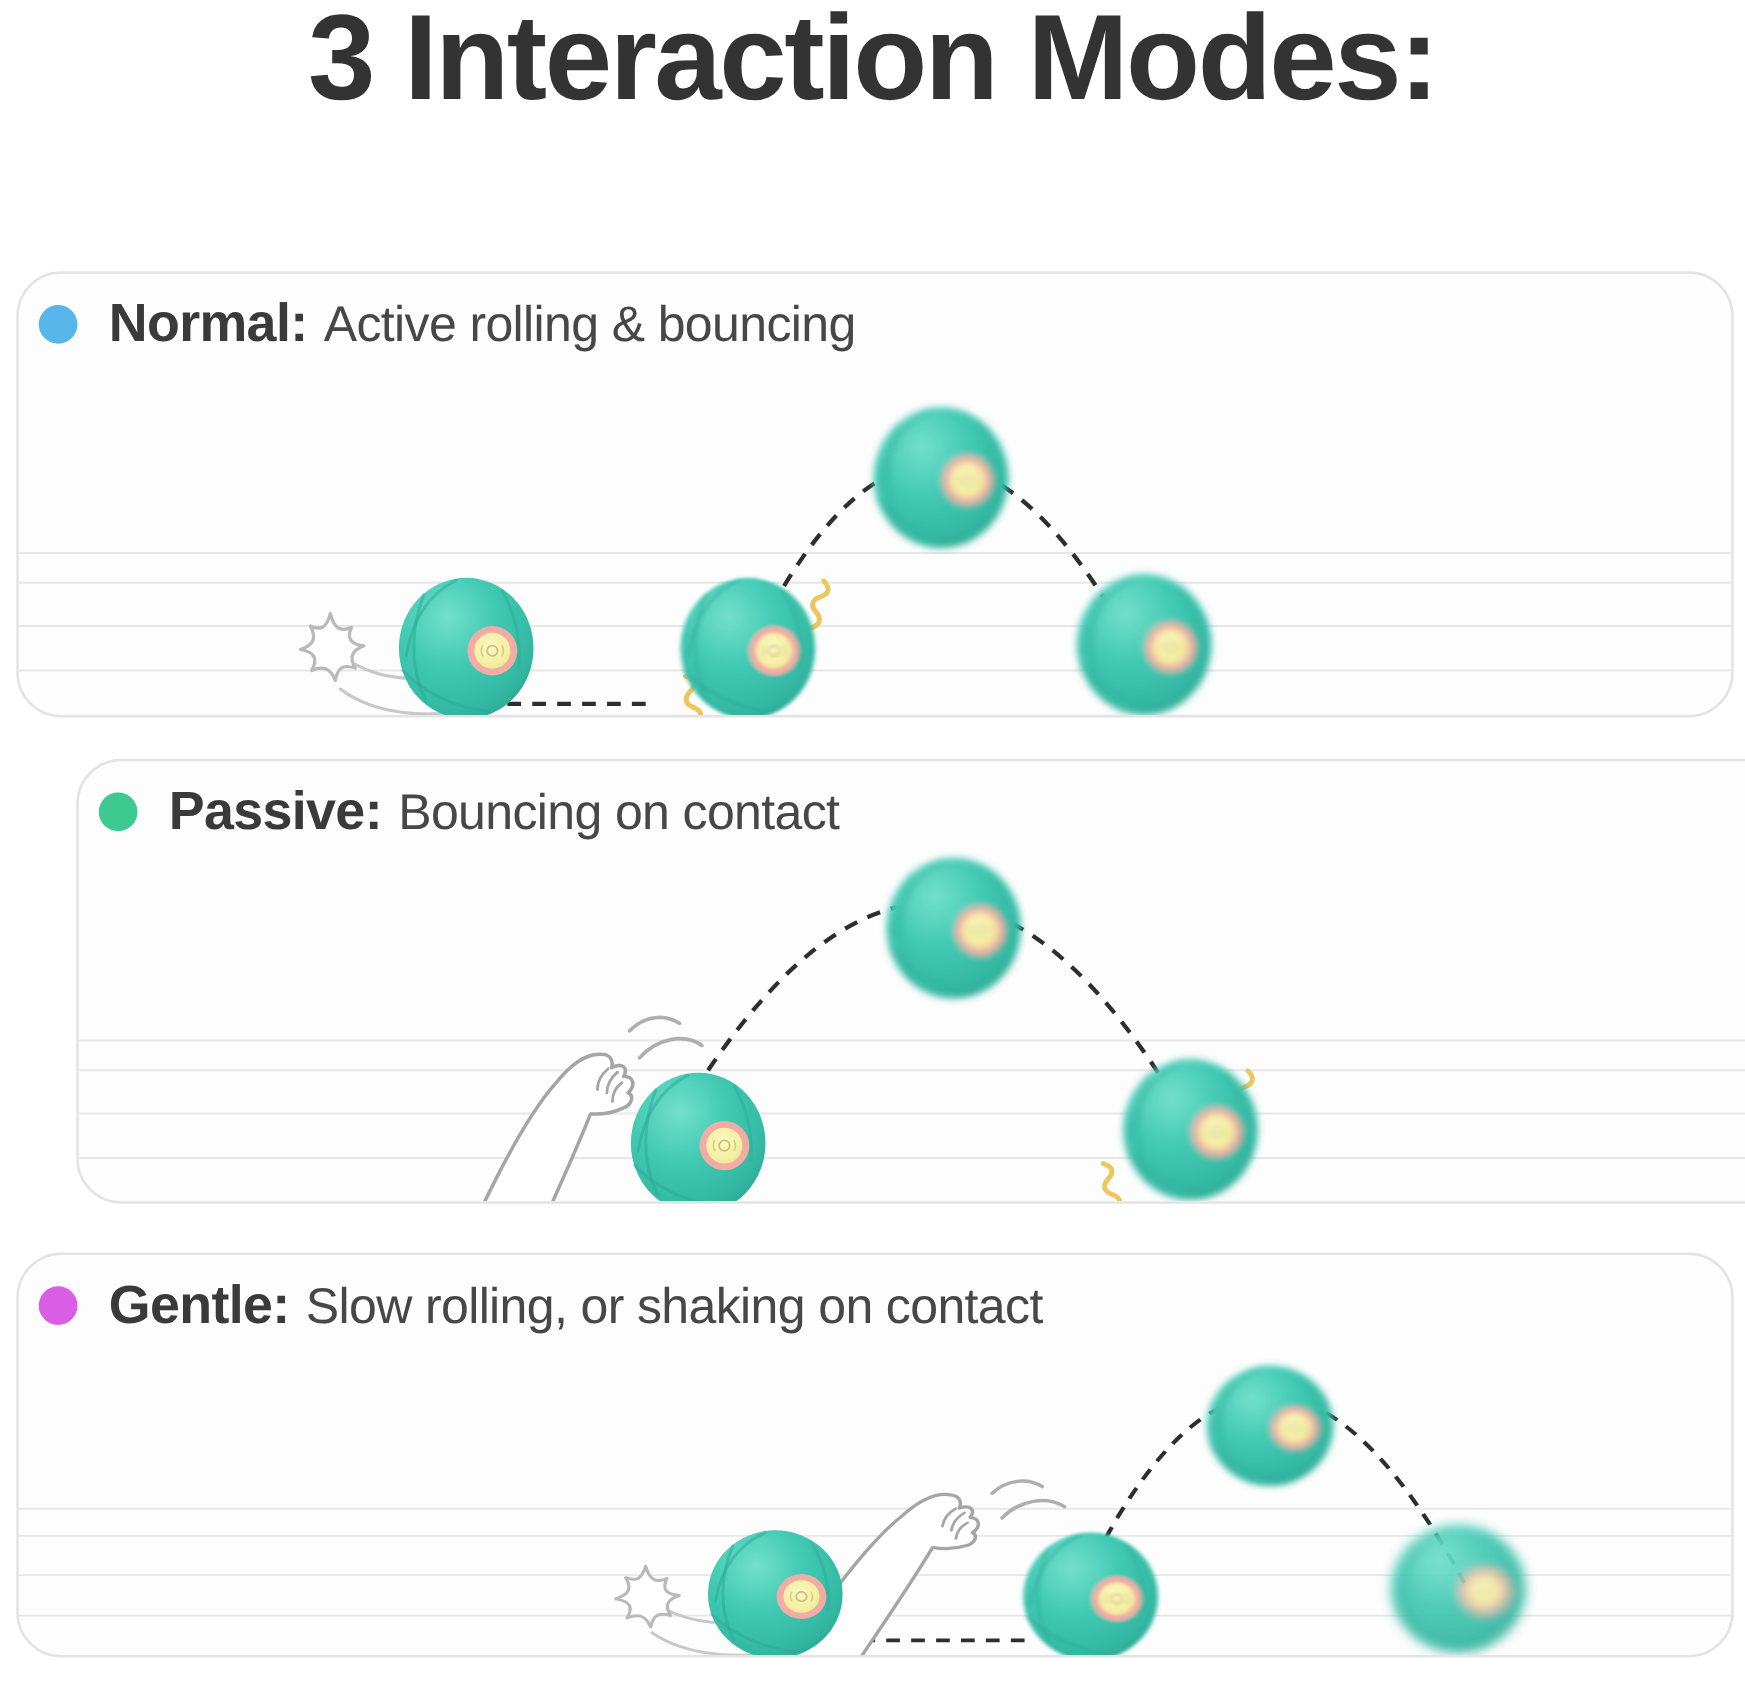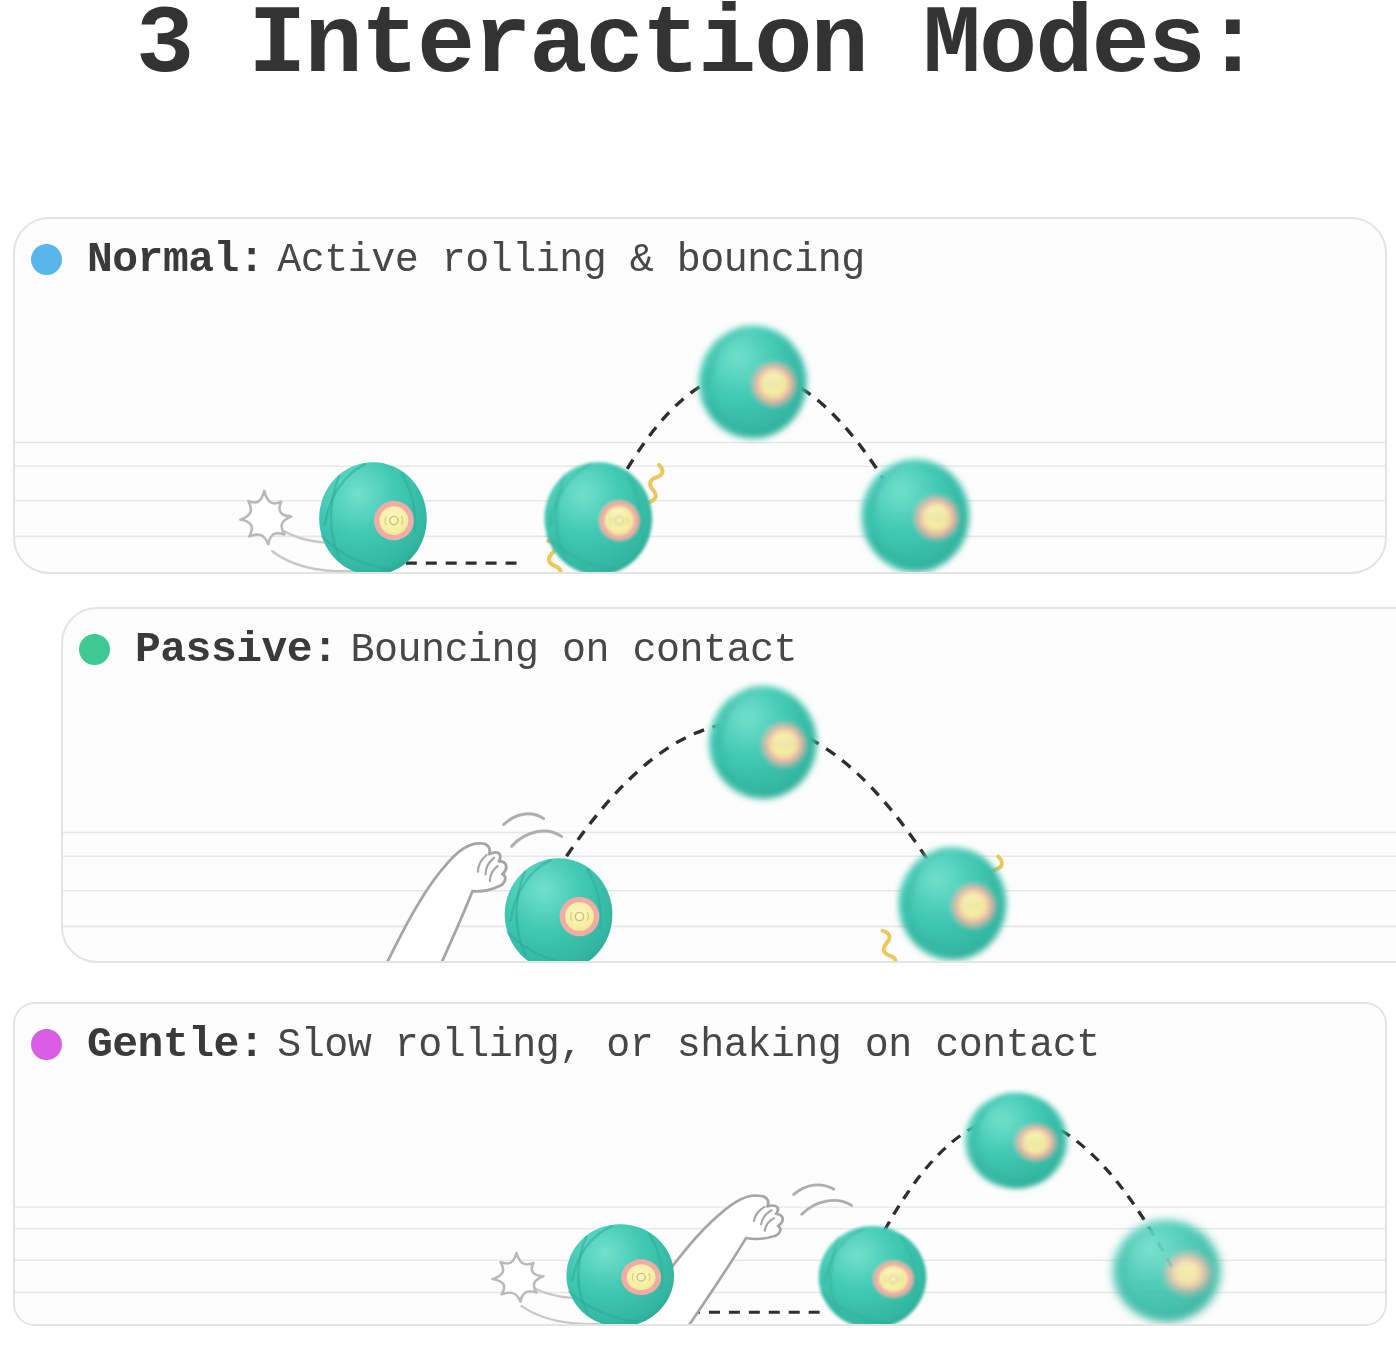--- a/index.html
+++ b/index.html
@@ -1,32 +1,32 @@
 <!DOCTYPE html>
 <html style="--title-text: #333333; --mode-name-text: #3a3a3a; --mode-desc-text: #474747; --panel-border: #e3e3e3; --panel-bg: #fdfdfd; --floor-line: #e7e7e7; --trajectory-dash: #2e2e2e; --ball-teal: #3fc8b2; --ball-teal-dark: #2aa18d; --ball-ring-pink: #f1aca6; --ball-center-yellow: #f4efa0; --zigzag-yellow: #edc75d; --sketch-gray: #ababab;"><head>
 <meta charset="utf-8">
 <style>
   html,body{margin:0;padding:0;background:#ffffff;}
   #stage{
     position:relative;width:1396px;height:1364px;background:#ffffff;overflow:hidden;
-    font-family:Liberation Mono, monospace;
+    font-family:Liberation Sans, sans-serif;
   }
   .title{
     position:absolute;left:0;right:0;top:-10px;text-align:center;
     font-size:97px;font-weight:bold;letter-spacing:-2px;
     color:var(--title-text,#333333);
   }
   .panel{
     position:absolute;left:13px;width:1374px;box-sizing:border-box;
     border:2px solid var(--panel-border,#e3e3e3);
     border-radius:36px;background:var(--panel-bg,#fdfdfd);overflow:hidden;
   }
   .panel.p1{top:217px;height:357px;}
   .panel.p2{top:607px;height:356px;margin-left:48px;}
-  .panel.p3{top:1002px;height:324px;border-radius:22px;}
+  .panel.p3{top:1002px;height:324px;}
   .panel-head{position:absolute;left:16px;top:16px;display:flex;align-items:center;z-index:2;}
   .dot{width:31px;height:31px;border-radius:50%;margin-right:25px;flex:0 0 auto;background:#999;}
   .mode-name{font-size:43px;font-weight:bold;letter-spacing:-0.5px;color:var(--mode-name-text,#3a3a3a);}
   .mode-desc{font-size:40px;letter-spacing:-0.5px;margin-left:13px;color:var(--mode-desc-text,#474747);}
   .scene{position:absolute;left:0;top:0;width:100%;height:100%;z-index:1;}
   .floor{stroke:var(--floor-line,#e7e7e7);stroke-width:1.6;}
   .dash{fill:none;stroke:var(--trajectory-dash,#2e2e2e);stroke-width:3.4;stroke-dasharray:11 9;}
 </style>
 </head>
 <body>

